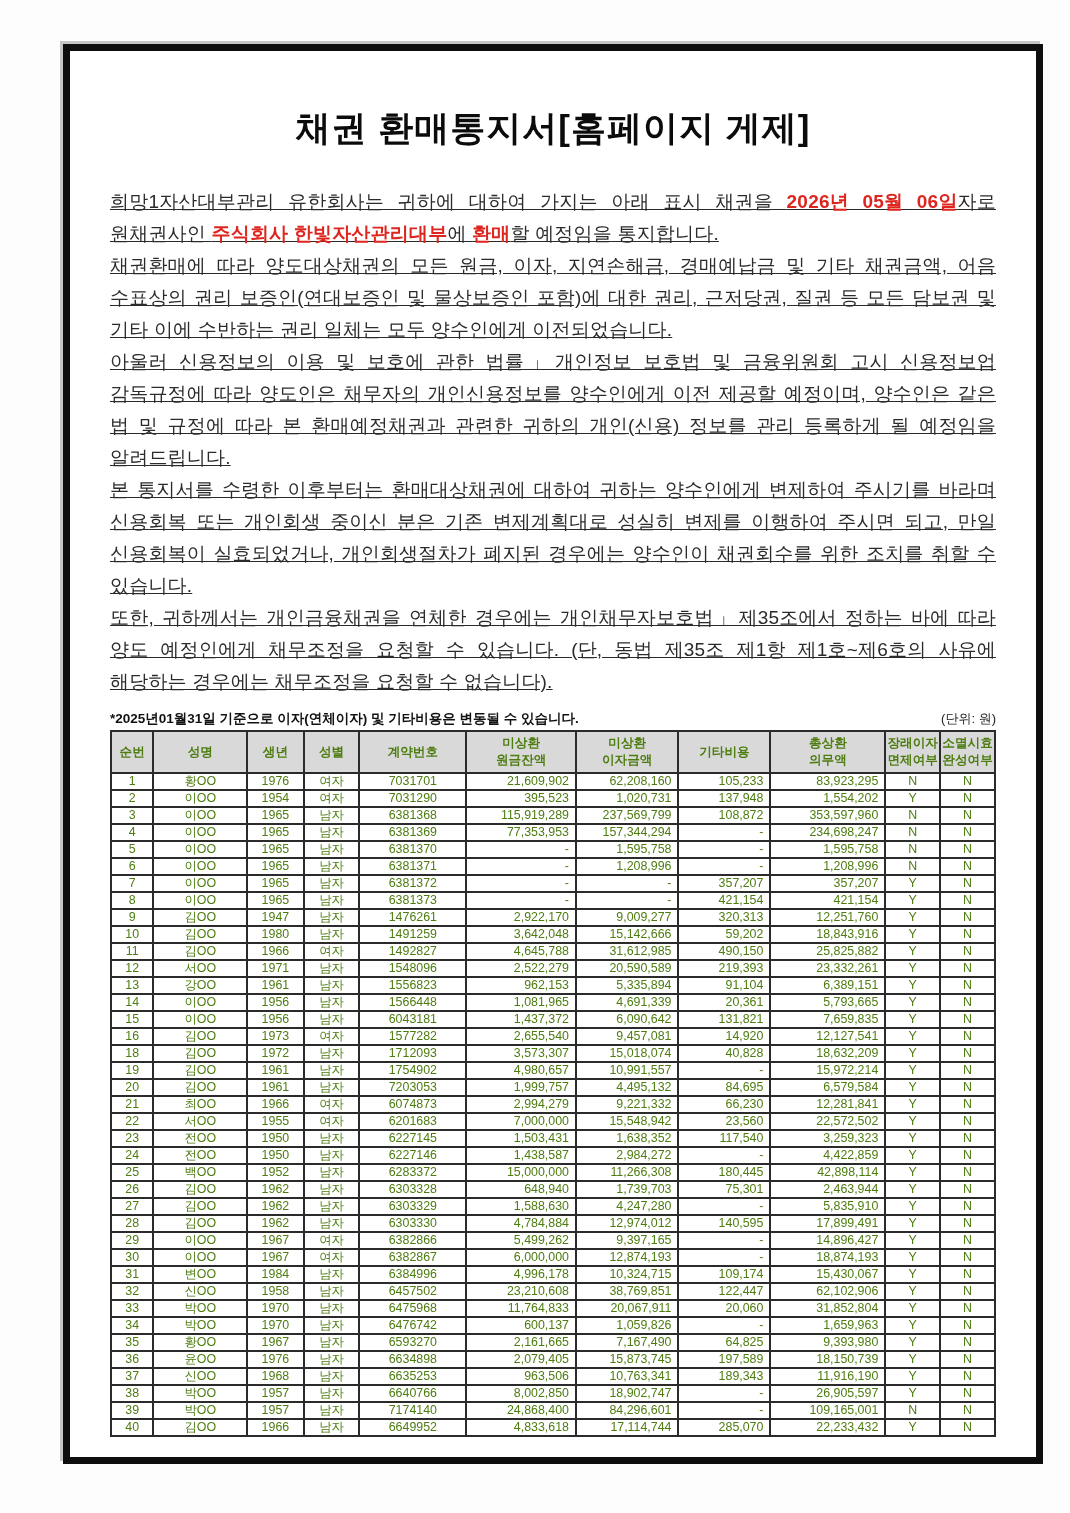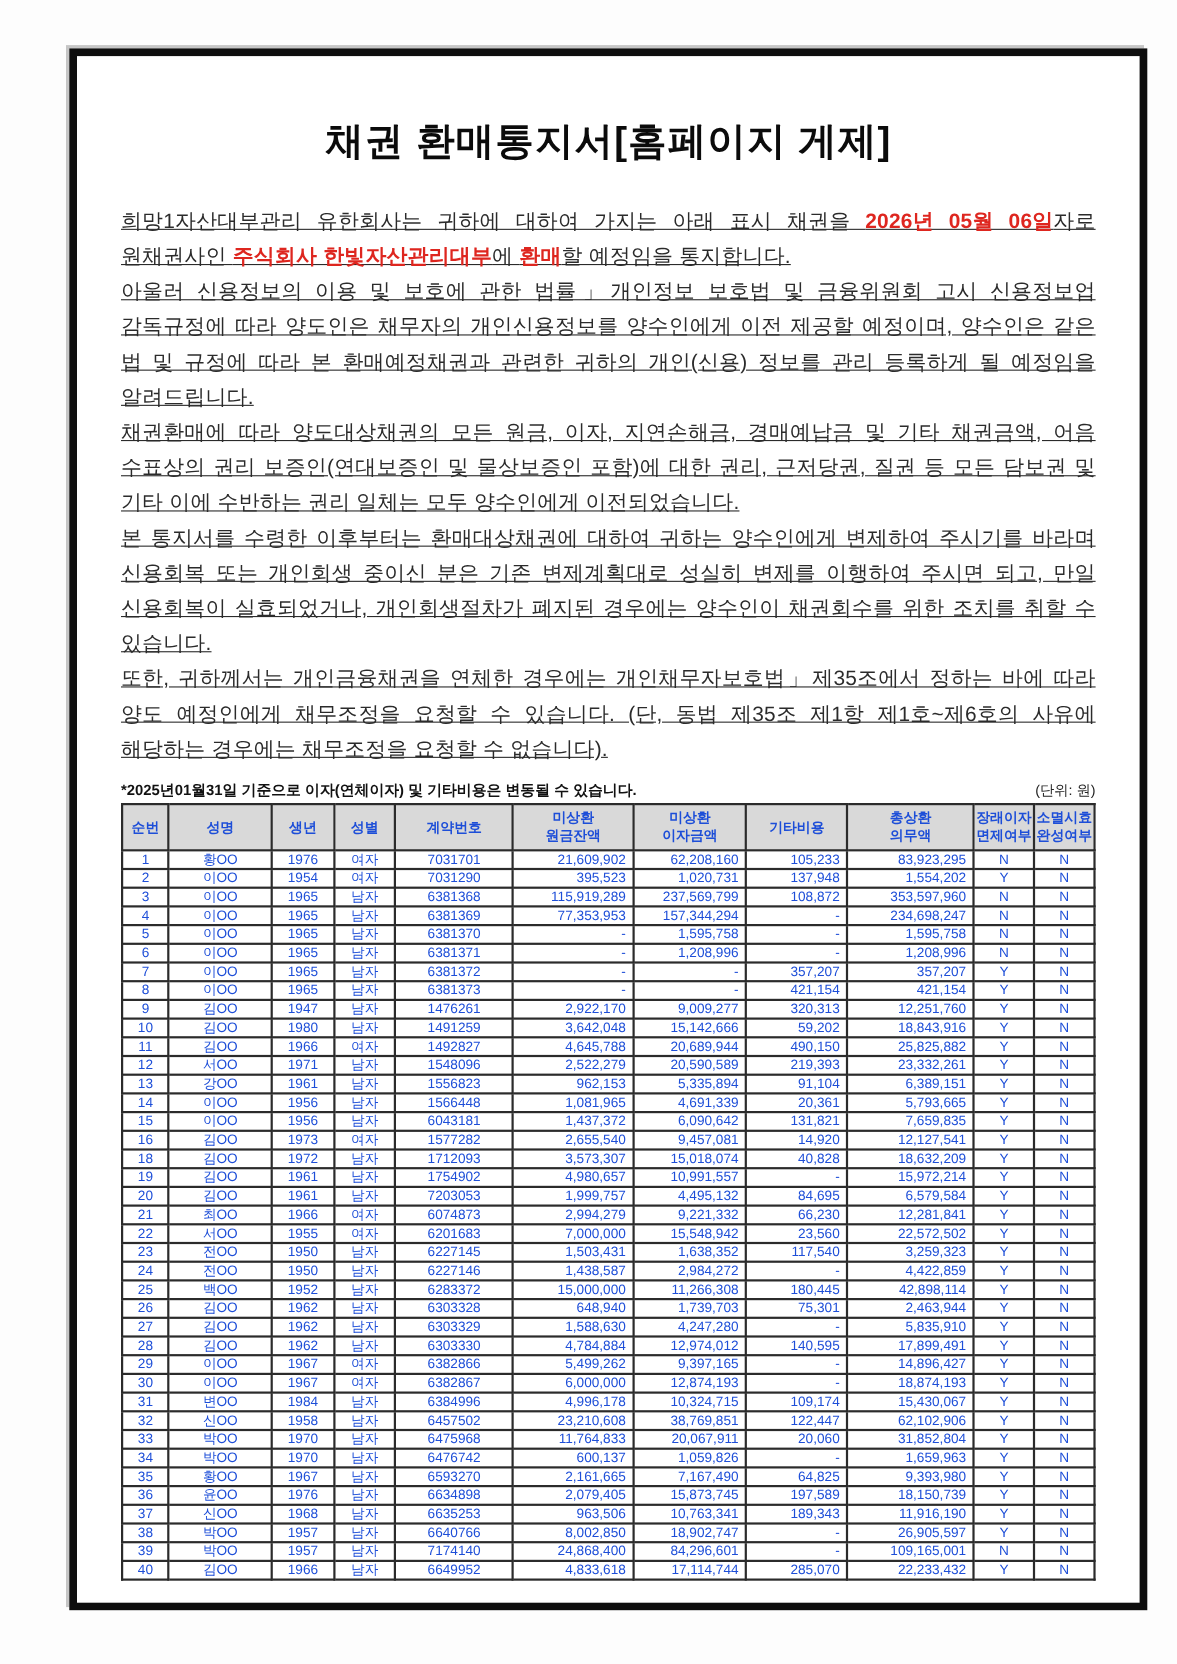--- a/index.html
+++ b/index.html
@@ -28,43 +28,43 @@
   .red{color:#de261f;font-weight:700;}
   .table-note-row{
     display:flex;justify-content:space-between;align-items:flex-start;
     margin:12px 40px 2px;
   }
   .note{font-size:13.5px;font-weight:700;color:#111;}
   .unit{font-size:13px;font-weight:400;color:#222;}
   table{
     border-collapse:collapse;table-layout:fixed;
     width:886px;margin:0 40px;
-    font-size:12.4px;color:#1d4ed8;
+    font-size:12.4px;color:#4d7c0f;
   }
   th,td{border:2px solid #2b2b2b;overflow:hidden;}
   th{
     background:#d9d9d9;font-weight:700;font-size:12.6px;
     white-space:pre-line;padding:3px 1px;line-height:1.35;text-align:center;
   }
   td{padding:0 6px;height:15px;line-height:1.1;}
   td.c{text-align:center;padding:0 2px;}
   td.num{text-align:right;}
 </style>
 </head>
 <body>
 
 <div class="canvas">
   <div class="frame">
 
     <h1 class="title">채권 환매통지서[홈페이지 게제]</h1>
 
     <div class="body-text">
       <p><span>희망1자산대부관리 유한회사는 귀하에 대하여 가지는 아래 표시 채권을 </span><span class="red">2026년 05월 06일</span><span>자로 원채권사인 </span><span class="red">주식회사 한빛자산관리대부</span><span>에 </span><span class="red">환매</span><span>할 예정임을 통지합니다.</span></p>
+      <p>채권환매에 따라 양도대상채권의 모든 원금, 이자, 지연손해금, 경매예납금 및 기타 채권금액, 어음 수표상의 권리 보증인(연대보증인 및 물상보증인 포함)에 대한 권리, 근저당권, 질권 등 모든 담보권 및 기타 이에 수반하는 권리 일체는 모두 양수인에게 이전되었습니다.</p>
       <p>아울러 신용정보의 이용 및 보호에 관한 법률」개인정보 보호법 및 금융위원회 고시 신용정보업 감독규정에 따라 양도인은 채무자의 개인신용정보를 양수인에게 이전 제공할 예정이며, 양수인은 같은 법 및 규정에 따라 본 환매예정채권과 관련한 귀하의 개인(신용) 정보를 관리 등록하게 될 예정임을 알려드립니다.</p>
-      <p>채권환매에 따라 양도대상채권의 모든 원금, 이자, 지연손해금, 경매예납금 및 기타 채권금액, 어음 수표상의 권리 보증인(연대보증인 및 물상보증인 포함)에 대한 권리, 근저당권, 질권 등 모든 담보권 및 기타 이에 수반하는 권리 일체는 모두 양수인에게 이전되었습니다.</p>
       <p>본 통지서를 수령한 이후부터는 환매대상채권에 대하여 귀하는 양수인에게 변제하여 주시기를 바라며 신용회복 또는 개인회생 중이신 분은 기존 변제계획대로 성실히 변제를 이행하여 주시면 되고, 만일 신용회복이 실효되었거나, 개인회생절차가 폐지된 경우에는 양수인이 채권회수를 위한 조치를 취할 수 있습니다.</p>
       <p>또한, 귀하께서는 개인금융채권을 연체한 경우에는 개인채무자보호법」제35조에서 정하는 바에 따라 양도 예정인에게 채무조정을 요청할 수 있습니다. (단, 동법 제35조 제1항 제1호~제6호의 사유에 해당하는 경우에는 채무조정을 요청할 수 없습니다).</p>
     </div>
 
     <div class="table-note-row">
       <span class="note">*2025년01월31일 기준으로 이자(연체이자) 및 기타비용은 변동될 수 있습니다.</span>
       <span class="unit">(단위: 원)</span>
     </div>
 
     <table>
@@ -232,21 +232,21 @@
             <td class="c">Y</td>
             <td class="c">N</td>
           </tr>
           <tr>
             <td class="c">11</td>
             <td class="c">김OO</td>
             <td class="c">1966</td>
             <td class="c">여자</td>
             <td class="c">1492827</td>
             <td class="num">4,645,788</td>
-            <td class="num">20,689,944</td>
+            <td class="num">31,612,985</td>
             <td class="num">490,150</td>
             <td class="num">25,825,882</td>
             <td class="c">Y</td>
             <td class="c">N</td>
           </tr>
           <tr>
             <td class="c">12</td>
             <td class="c">서OO</td>
             <td class="c">1971</td>
             <td class="c">남자</td>

